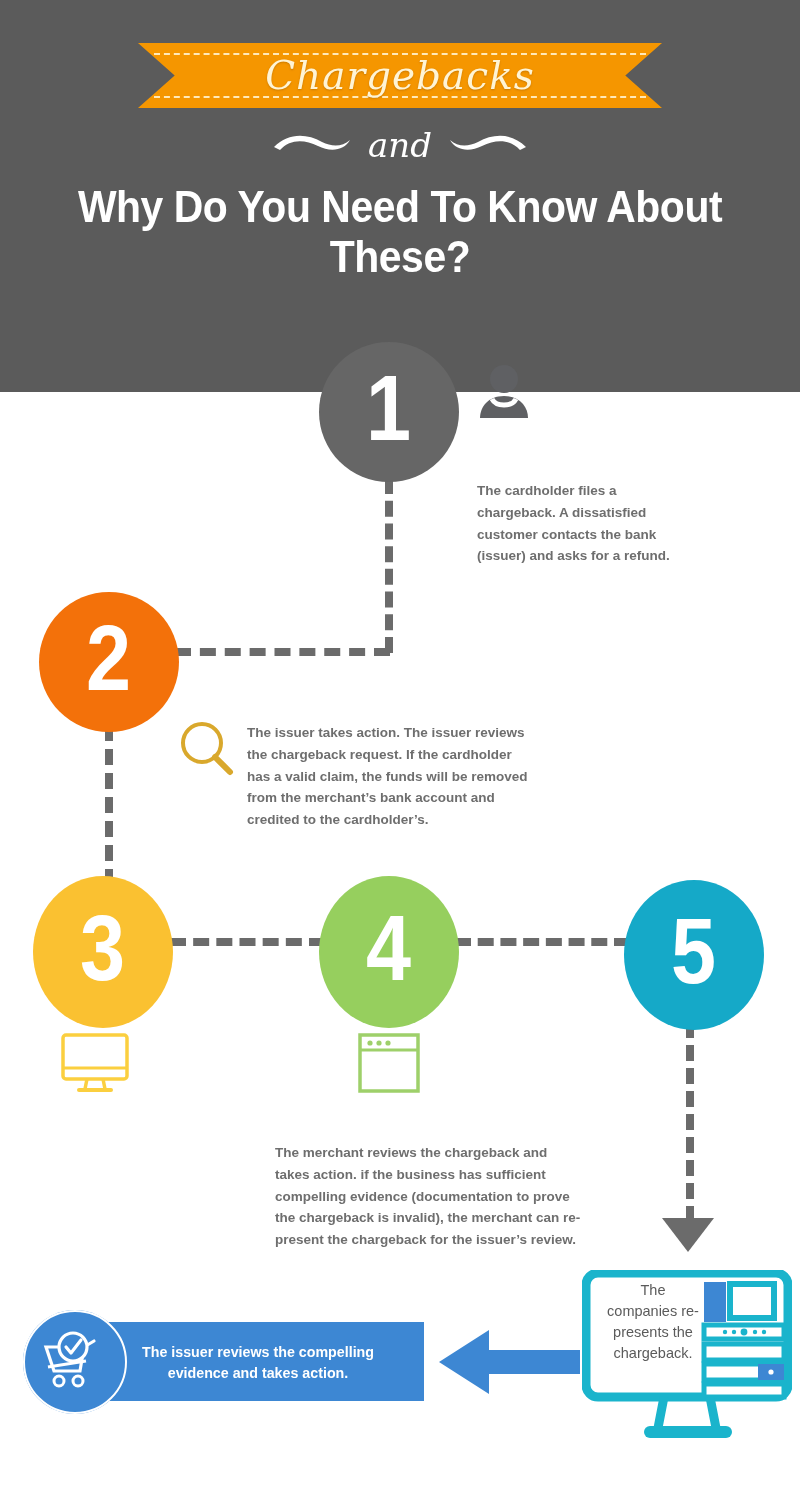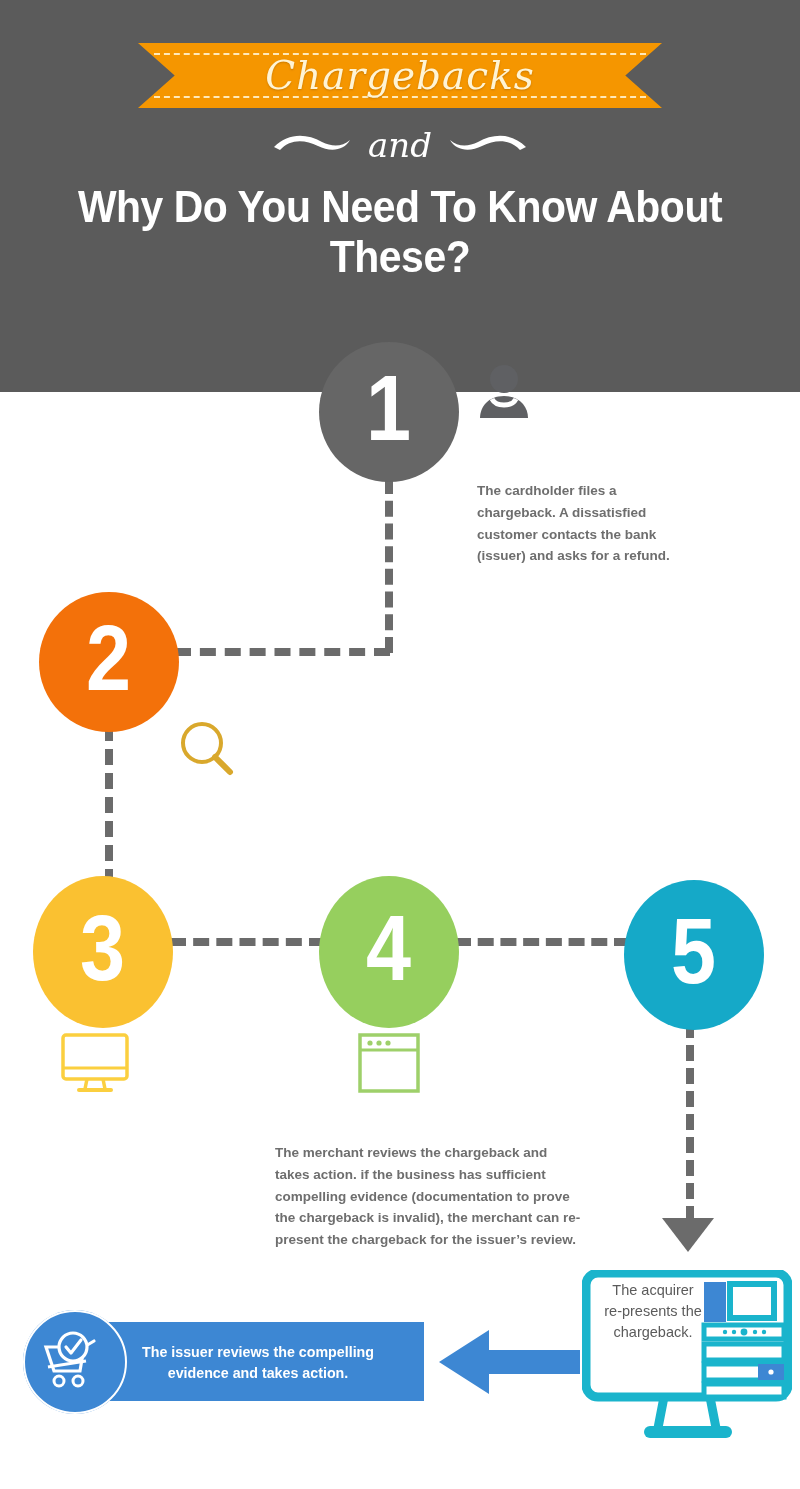--- a/index.html
+++ b/index.html
@@ -229,20 +229,22 @@
       <rect x="4" y="3" width="58" height="56" stroke="#9ed06a" stroke-width="3.5" fill="none"></rect>
       <line x1="5" y1="18" x2="61" y2="18" stroke="#9ed06a" stroke-width="3"></line>
       <circle cx="14" cy="11" r="2.6" fill="#9ed06a"></circle>
       <circle cx="23" cy="11" r="2.6" fill="#9ed06a"></circle>
       <circle cx="32" cy="11" r="2.6" fill="#9ed06a"></circle>
     </svg>
   </div>
 
   <div class="txt t1">The cardholder files a chargeback.
 A dissatisfied customer contacts the bank (issuer) and asks for a refund.</div>
+  <div class="txt t2">The issuer takes action.
+The issuer reviews the chargeback request. If the cardholder has a valid claim, the funds will be removed from the merchant’s bank account and credited to the cardholder’s.</div>
   <div class="txt t4">The merchant reviews the chargeback and takes action.
 if the business has sufficient compelling evidence (documentation to prove the chargeback is invalid), the merchant can re-present the chargeback for the issuer’s review.</div>
 
   <div class="bluebar" style="background: rgb(61, 135, 211);">
     <span>The issuer reviews the compelling evidence and takes action.</span>
   </div>
 
   <div class="badge" style="background: rgb(61, 135, 211);">
     <svg width="70" height="62" viewBox="0 0 70 62">
       <path d="M6 16 L44 16 L40 40 L14 40 Z" stroke="#ffffff" stroke-width="3.2" fill="none"></path>
@@ -280,13 +282,13 @@
     <rect x="122" y="74" width="80" height="16" fill="#ffffff" stroke="#1ab4cc" stroke-width="5"></rect>
     <rect x="122" y="94" width="80" height="16" fill="#ffffff" stroke="#1ab4cc" stroke-width="5"></rect>
     <rect x="176" y="94" width="26" height="16" fill="#3d87d3"></rect>
     <circle cx="189" cy="102" r="2.6" fill="#ffffff"></circle>
     <rect x="122" y="114" width="80" height="13" fill="#ffffff" stroke="#1ab4cc" stroke-width="5"></rect>
 
     <path d="M82 127 L76 158 M128 127 L134 158" stroke="#1ab4cc" stroke-width="9"></path>
     <rect x="62" y="156" width="88" height="12" rx="6" fill="#1ab4cc"></rect>
   </svg>
 </div>
-<div class="monitor-text">The acquirer re-presents the chargeback.</div>
+<div class="monitor-text">The companies re-presents the chargeback.</div>
 
 </body></html>

